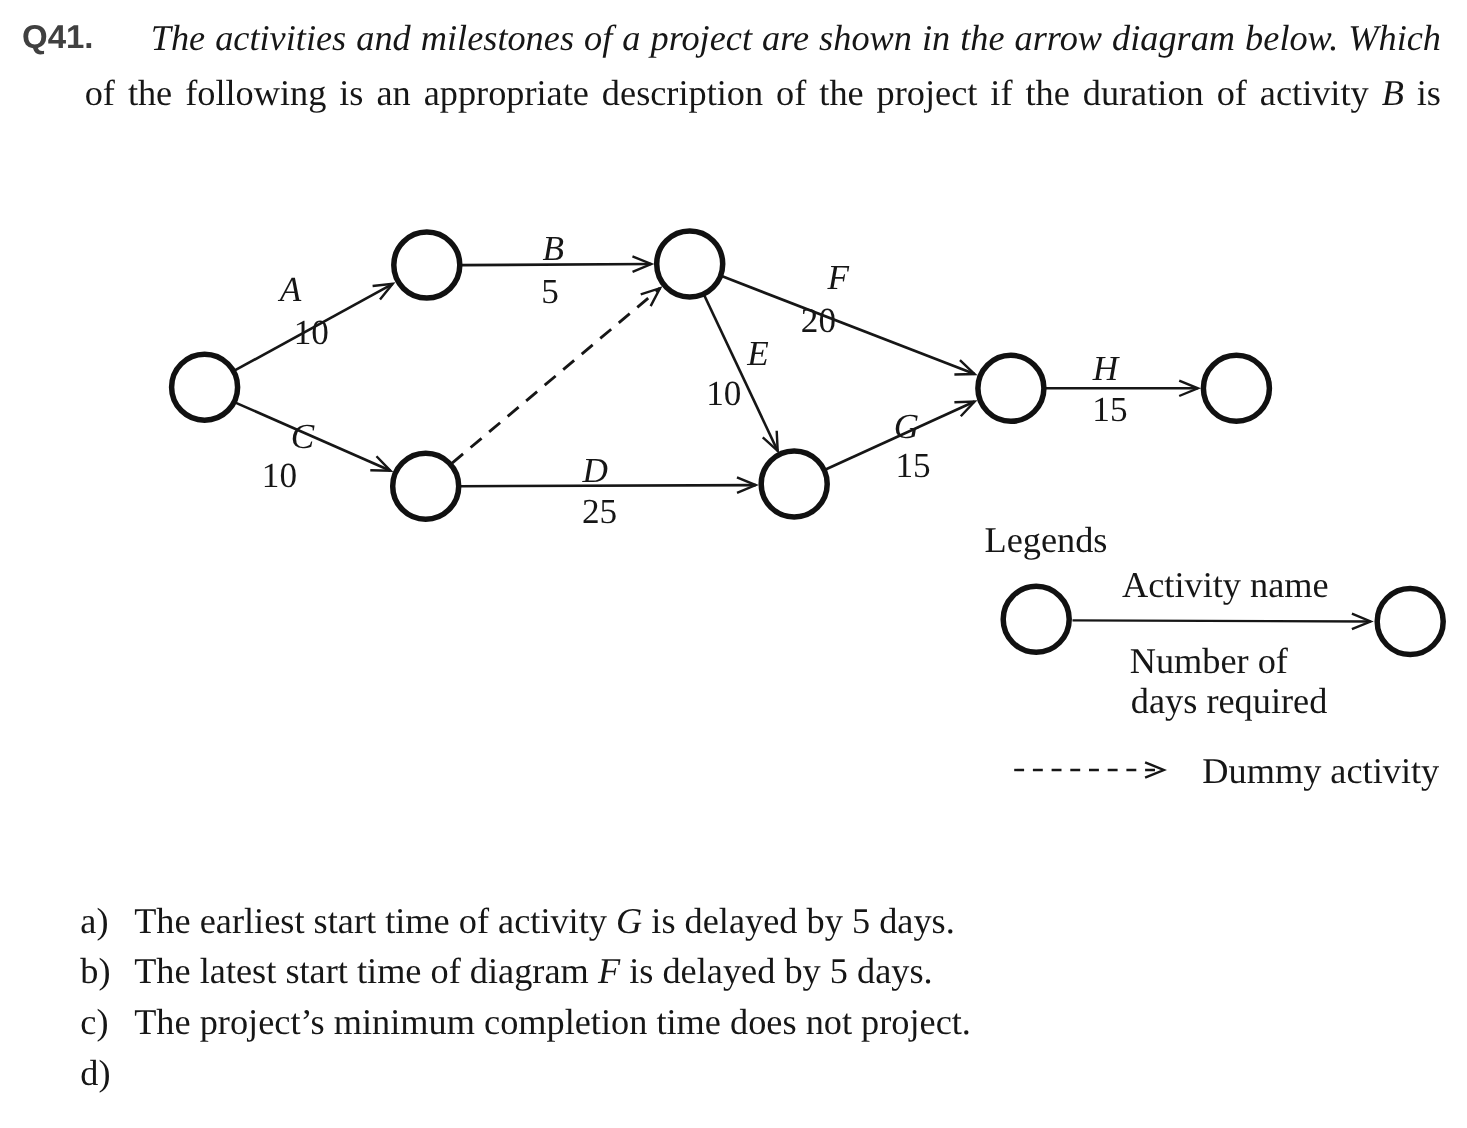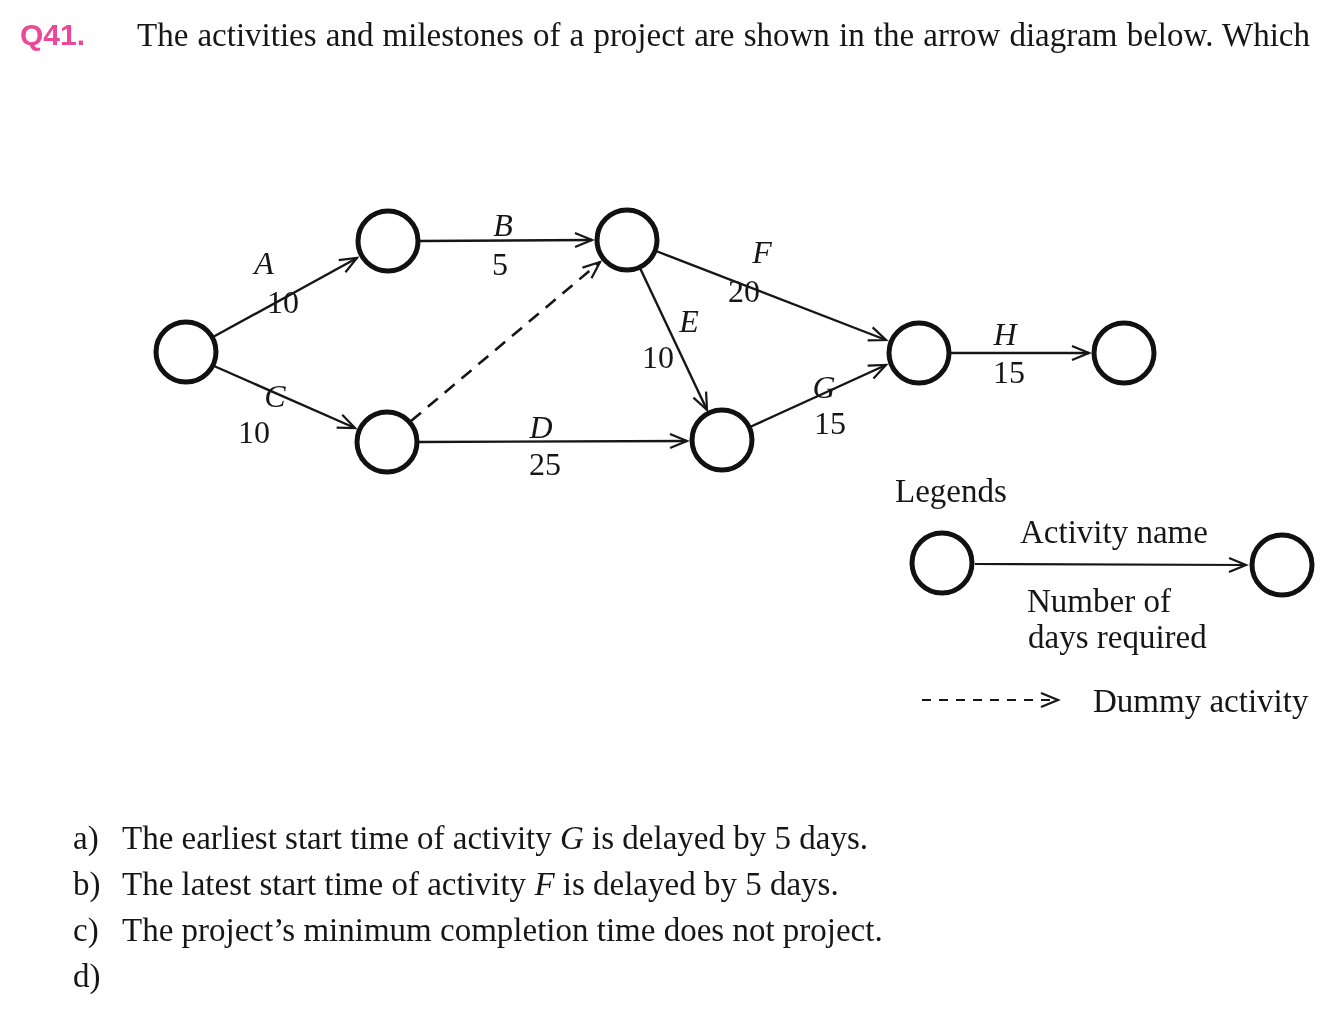--- a/index.html
+++ b/index.html
@@ -13,33 +13,33 @@
     overflow: hidden;
   }
   .qnum {
     position: absolute;
     left: 20px;
     top: 10px;
     font-family: "Liberation Sans", "DejaVu Sans", sans-serif;
     font-weight: bold;
     font-size: 30px;
     line-height: 50px;
-    color: #ec4899;
+    color: #404040;
   }
   .qtext {
     position: absolute;
     left: 77px;
     top: 10px;
     width: 1233px;
     font-size: 33px;
     line-height: 50px;
   }
   .qline { white-space: normal; }
   .qline.just { text-align: justify; text-align-last: justify; }
-  .qline.first { padding-left: 60px; }
+  .qline.first { padding-left: 60px; font-style: italic; }
   .diagram {
     position: absolute;
     left: 0; top: 0;
     width: 1334px;
     height: 1025px;
   }
   .options {
     position: absolute;
     left: 73px;
     top: 815px;
@@ -60,20 +60,21 @@
 </style>
 </head>
 <body>
 
 <div class="page">
 
   <div class="qnum">Q41.</div>
 
   <div class="qtext">
     <div class="qline first just"><span>The activities and milestones of a project are shown in the arrow diagram below. Which</span></div>
+    <div class="qline just"><span>of the following is an appropriate description of the project if the duration of activity </span><i>B</i><span> is</span></div>
   </div>
 
   <svg class="diagram" viewBox="0 0 1334 1025" xmlns="http://www.w3.org/2000/svg">
     <defs>
       <marker id="ah" markerUnits="userSpaceOnUse" markerWidth="24" markerHeight="20" refX="19" refY="9" orient="auto">
         <path d="M2,2 L19,9 L2,16" fill="none" stroke="#161616" stroke-width="2.2"></path>
       </marker>
     </defs>
 
     <line x1="213" y1="337" x2="357" y2="258" stroke="#161616" stroke-width="2.4" marker-end="url(#ah)"></line>
@@ -122,21 +123,21 @@
     <text class="legend-text" x="1093" y="712">Dummy activity</text>
   </svg>
 
   <div class="options">
     <div class="option">
       <span class="opt-label">a)</span>
       <span class="opt-text"><span>The earliest start time of activity </span><i>G</i><span> is delayed by 5 days.</span></span>
     </div>
     <div class="option">
       <span class="opt-label">b)</span>
-      <span class="opt-text"><span>The latest start time of activity </span><i>F</i><span> is delayed by 5 days.</span></span>
+      <span class="opt-text"><span>The latest start time of diagram </span><i>F</i><span> is delayed by 5 days.</span></span>
     </div>
     <div class="option">
       <span class="opt-label">c)</span>
       <span class="opt-text"><span>The project’s minimum completion time does not project.</span><i></i><span></span></span>
     </div>
     <div class="option">
       <span class="opt-label">d)</span>
     </div>
   </div>
 

